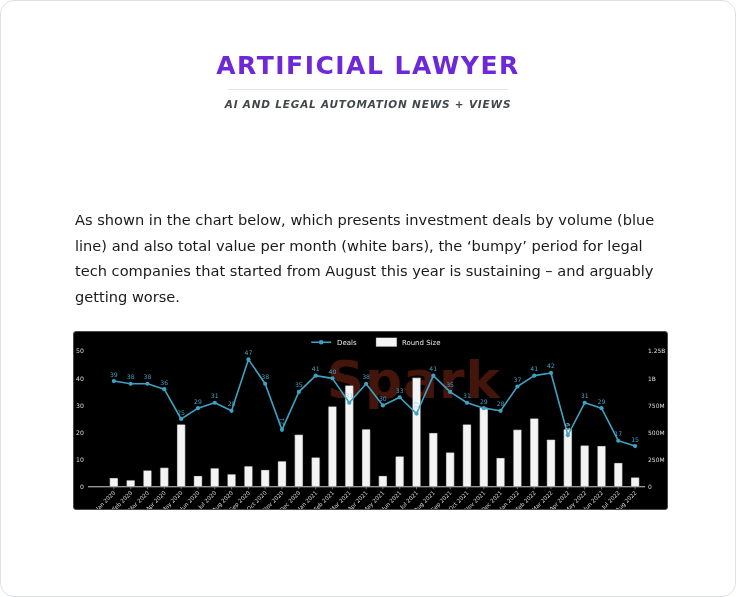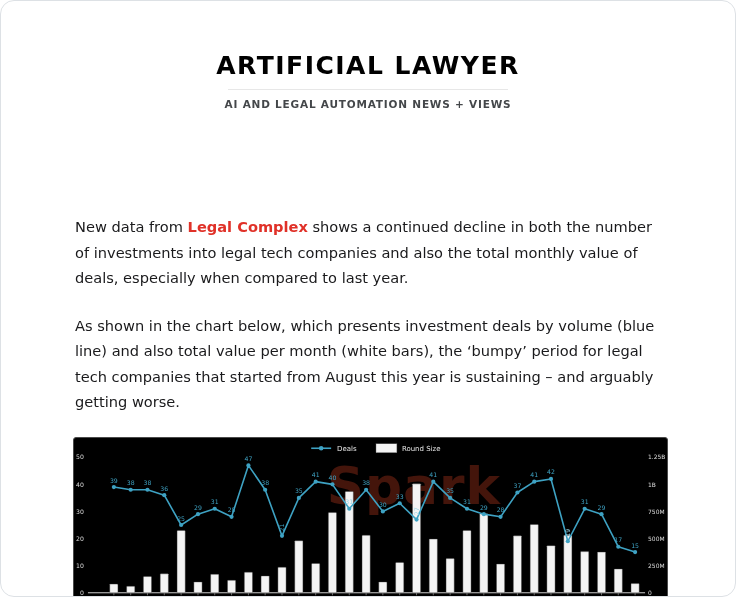--- a/index.html
+++ b/index.html
@@ -11,27 +11,27 @@
   .card {
     width:736px; height:597px;
     background:#ffffff;
     border:1px solid #dde1e5;
     border-radius:14px;
     overflow:hidden;
   }
   .site-header { text-align:center; padding-top:50px; }
   .site-title {
     font-size:25px; font-weight:800; letter-spacing:1.5px;
-    color:#000000; margin:0;
+    color:#6d28d9; margin:0;
     font-family:"DejaVu Sans", sans-serif;
   }
   .header-divider { width:280px; height:1px; background:#e7e7e7; margin:9px auto 8px auto; }
   .site-subtitle {
     font-size:10.5px; font-weight:bold; letter-spacing:0.8px;
-    color:#44474a; margin:7px;
+    color:#44474a; margin:0;font-style:italic;
   }
   .content { padding:97px 70px 0 74px; }
   .content p {
     margin:0 0 22px 0;
     font-size:14.6px; line-height:25.5px; color:#1a1a1c;
   }
   .red-link { color:#e03128; font-weight:bold; text-decoration:none; cursor:pointer; }
   .chart-panel {
     margin:6px 0 0 72px;
     width:595px; height:179px;
@@ -46,21 +46,20 @@
 
 <div class="card">
 
   <div class="site-header">
     <h1 class="site-title">ARTIFICIAL LAWYER</h1>
     <div class="header-divider"></div>
     <div class="site-subtitle">AI AND LEGAL AUTOMATION NEWS + VIEWS</div>
   </div>
 
   <div class="content">
-    <p><span>New data from </span><a class="red-link">Legal Complex</a><span> shows a continued decline in both the number of investments into legal tech companies and also the total monthly value of deals, especially when compared to last year.</span></p>
     <p>As shown in the chart below, which presents investment deals by volume (blue line) and also total value per month (white bars), the ‘bumpy’ period for legal tech companies that started from August this year is sustaining – and arguably getting worse.</p>
   </div>
 
   <div class="chart-panel" id="chart">
       <svg width="593" height="177" viewBox="0 0 595 177" font-family="DejaVu Sans, sans-serif">
         <text x="341" y="66" text-anchor="middle" font-size="52" font-weight="bold" letter-spacing="1" fill="#4a170d" opacity="0.92">Spark</text>
         <g>
           <text x="10" y="157.2" text-anchor="end" font-size="6.2" fill="#dcdcdc">0</text>
           <text x="10" y="130.0" text-anchor="end" font-size="6.2" fill="#dcdcdc">10</text>
           <text x="10" y="102.8" text-anchor="end" font-size="6.2" fill="#dcdcdc">20</text>

